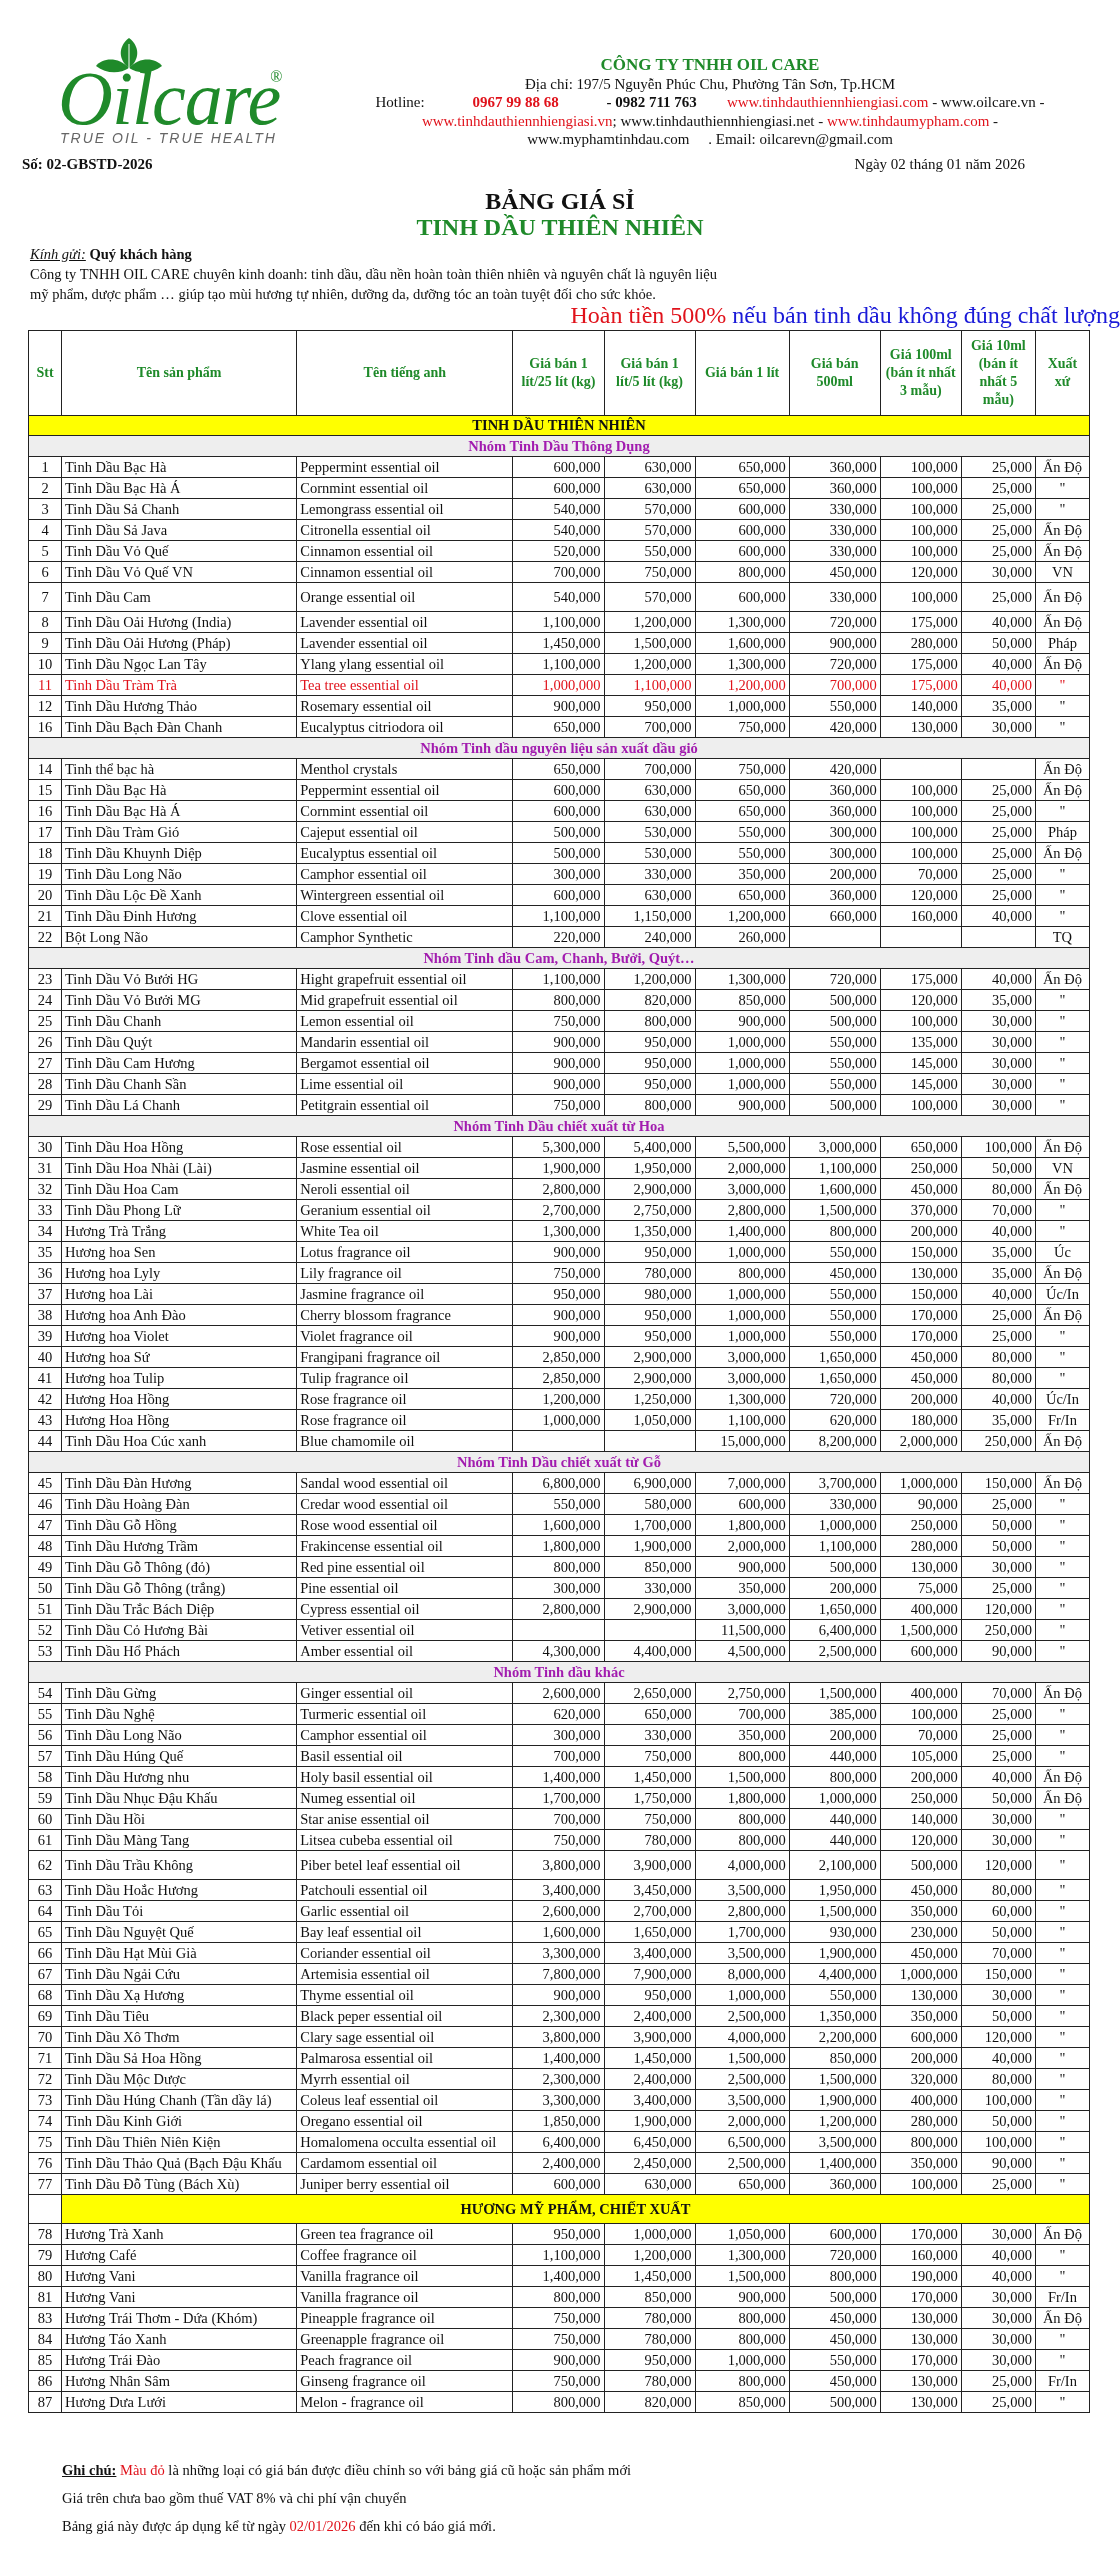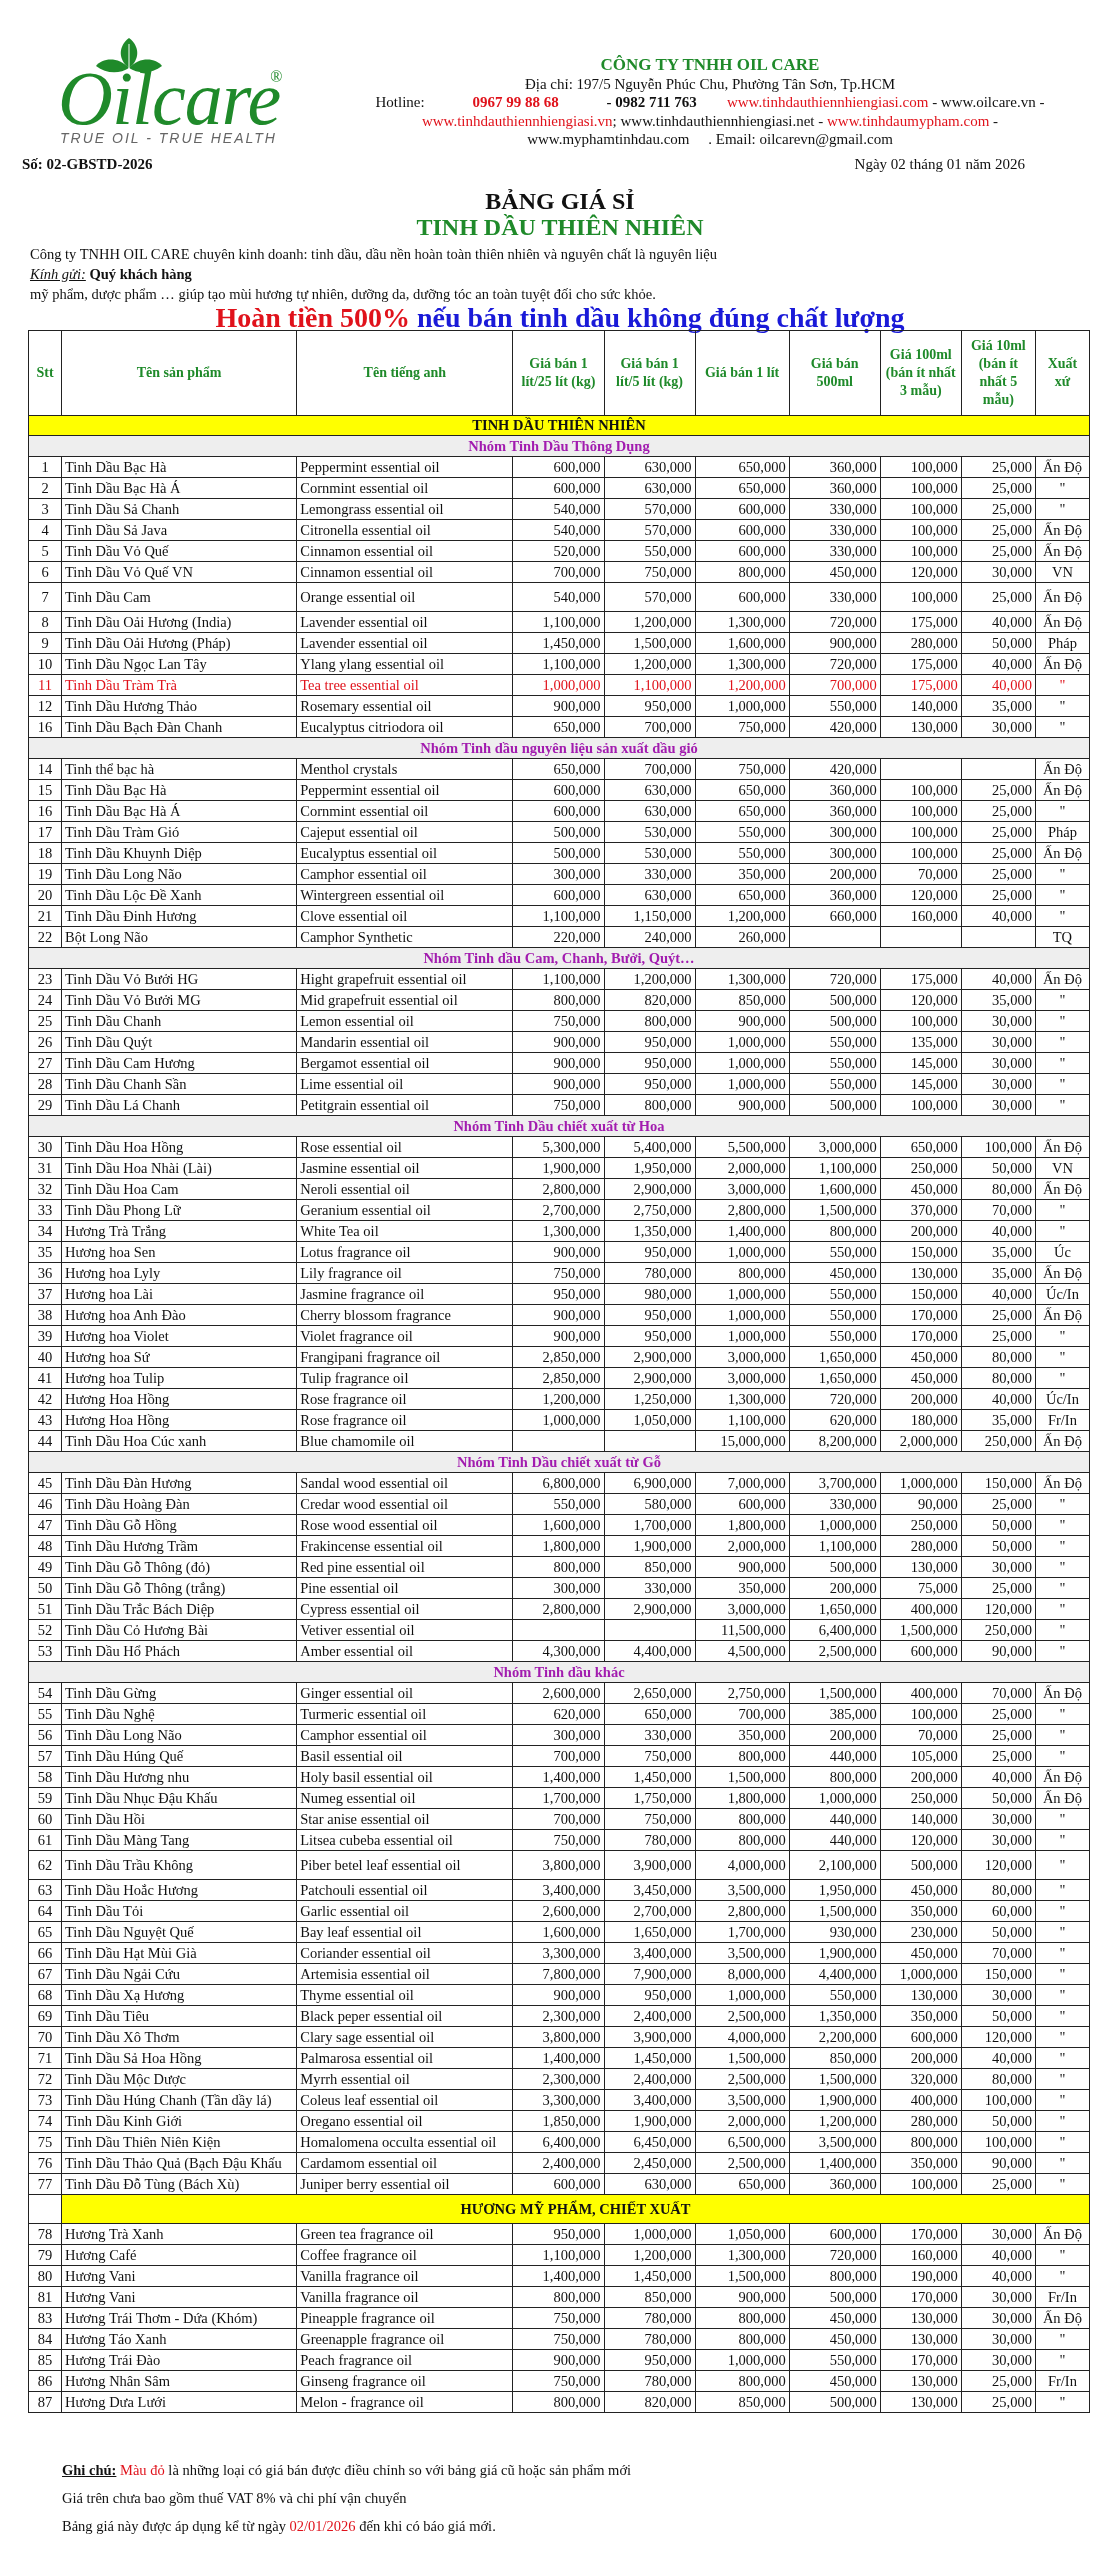--- a/index.html
+++ b/index.html
@@ -16,21 +16,21 @@
   .company { position:absolute; left:300px; top:56px; width:820px; text-align:center; font-size:15px; line-height:18.5px; }
   .company .name { color:#1f8a2a; font-weight:bold; font-size:17px; }
   .red { color:#e0121b; }
   .bold { font-weight:bold;margin-left:44px; }
   .doc-no { position:absolute; left:22px; top:156px; font-weight:bold; font-size:15px;text-align:center; }
   .doc-date { position:absolute; right:95px; top:156px; font-size:15px; }
   .title1 { position:absolute; left:0; width:1120px; top:188px; text-align:center; font-weight:bold; font-size:24px; }
   .title2 { position:absolute; left:0; width:1120px; top:214px; text-align:center; font-weight:bold; font-size:24px; color:#1f8a2a; }
   .intro { position:absolute; left:30px; top:244px; width:1060px; font-size:14.5px; line-height:20px; }
   .intro .greet-label { font-style:italic; text-decoration:underline; }
-  .banner { position:absolute; left:0; width:1120px; top:302px; text-align:center; font-weight:bold; font-size:28px; }
+  .banner { position:absolute; left:0; width:1120px; top:302px; text-align:right; font-weight:normal; font-size:24px; }
   .banner .blue { color:#1a1ad8; }
   table.price { position:absolute; left:28px; top:330px; width:1062px; border-collapse:collapse; font-size:14.5px; }
   table.price th, table.price td { border:1.5px solid #222; padding:0 3px; height:20px; white-space:nowrap; overflow:hidden; }
   table.price th { color:#1f8a2a; font-weight:bold; height:84px; text-align:center; white-space:normal; font-size:14px; line-height:18px; }
   td.stt { text-align:center; width:26px; }
   td.num { text-align:right; }
   td.org { text-align:center; }
   tr.cat td { background:#ffff00; text-align:center; font-weight:bold; height:19px; }
   tr.grp td { background:#eeeeee; text-align:center; font-weight:bold; color:#a21caf; height:20px; }
   tr.hl td { color:#e0121b; }
@@ -67,22 +67,22 @@
     </div>
   </div>
   <div class="doc-no">Số: 02-GBSTD-2026</div>
   <div class="doc-date">Ngày 02 tháng 01 năm 2026</div>
 </div>
 
 <div class="title1">BẢNG GIÁ SỈ</div>
 <div class="title2">TINH DẦU THIÊN NHIÊN</div>
 
 <div class="intro">
+  <div><span class="greet-label">Kính gửi:</span><b> Quý khách hàng</b></div>
   <div>Công ty TNHH OIL CARE chuyên kinh doanh: tinh dầu, dầu nền hoàn toàn thiên nhiên và nguyên chất  là nguyên liệu</div>
-  <div><span class="greet-label">Kính gửi:</span><b> Quý khách hàng</b></div>
   <div>mỹ phẩm, dược phẩm … giúp tạo mùi hương tự nhiên, dưỡng da, dưỡng tóc an toàn tuyệt đối cho sức khỏe.</div>
 </div>
 
 <div class="banner"><span class="red">Hoàn tiền 500%</span><span class="blue"> nếu bán tinh dầu không đúng chất lượng</span></div>
 
 <table class="price">
   <colgroup>
     <col style="width:32px">
       <col style="width:235px">
       <col style="width:216px">

